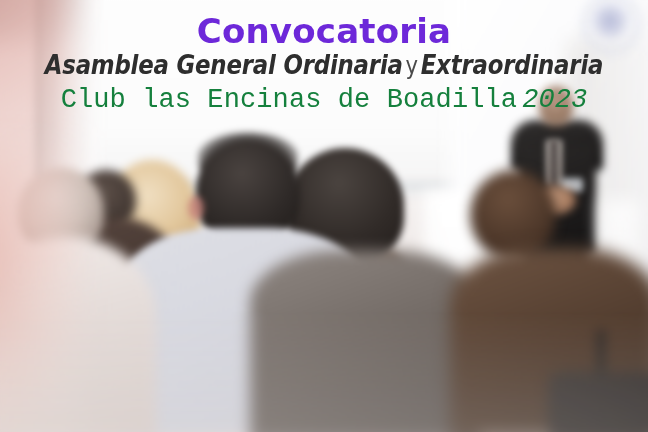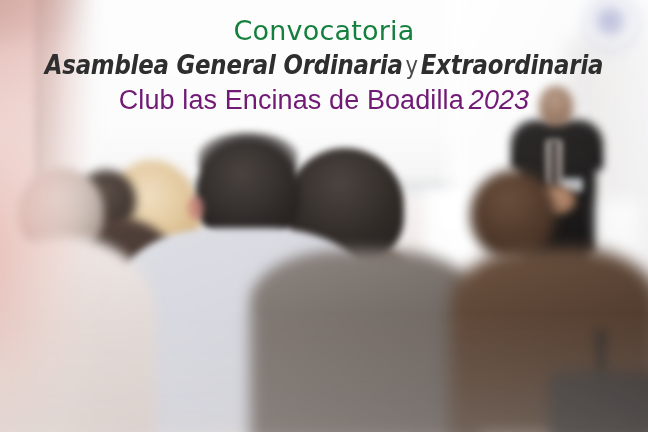--- a/index.html
+++ b/index.html
@@ -416,50 +416,50 @@
     position: absolute;
     left: 0;
     right: 0;
     top: 14px;
     text-align: center;
     color: #3b3b3b;
     user-select: none;
   }
   .line1 {
     font-family: "DejaVu Sans", sans-serif;
-    font-weight: 400;
-    font-size: 27px;
+    font-weight: 700;
+    font-size: 34px;
     line-height: 34px;
     letter-spacing: .2px;
-    color: #15803d;
+    color: #6d28d9;
   }
   .line2 {
     font-family: "DejaVu Sans Condensed", "Liberation Sans Narrow", "DejaVu Sans", sans-serif;
     font-weight: 700;
     font-style: italic;
     font-size: 27px;
     line-height: 34px;
     letter-spacing: -.2px;
     color: #2e2e2e;
     transform: scaleX(.94);
   }
   .line2 .conj {
     font-weight: 400;
     font-style: normal;
     font-size: 25px;
     color: #4a4a4a;
     padding: 0 3px;
   }
   .line3 {
-    font-family: Liberation Sans, sans-serif;
+    font-family: Liberation Mono, monospace;
     font-weight: 300;
     font-size: 27px;
     line-height: 34px;
     letter-spacing: .1px;
-    color: #701a75;
+    color: #15803d;
   }
   .line3 .year {
     font-style: italic;
     font-weight: 300;
     padding-left: 5px;
   }
 </style>
 </head>
 <body>
 

